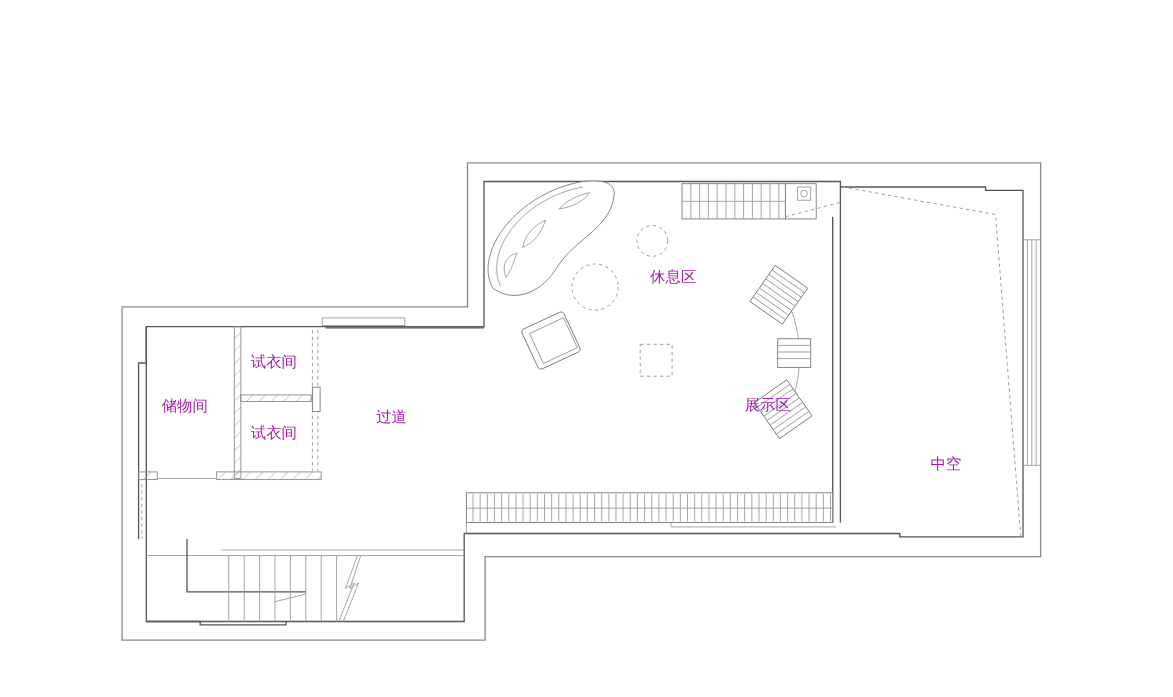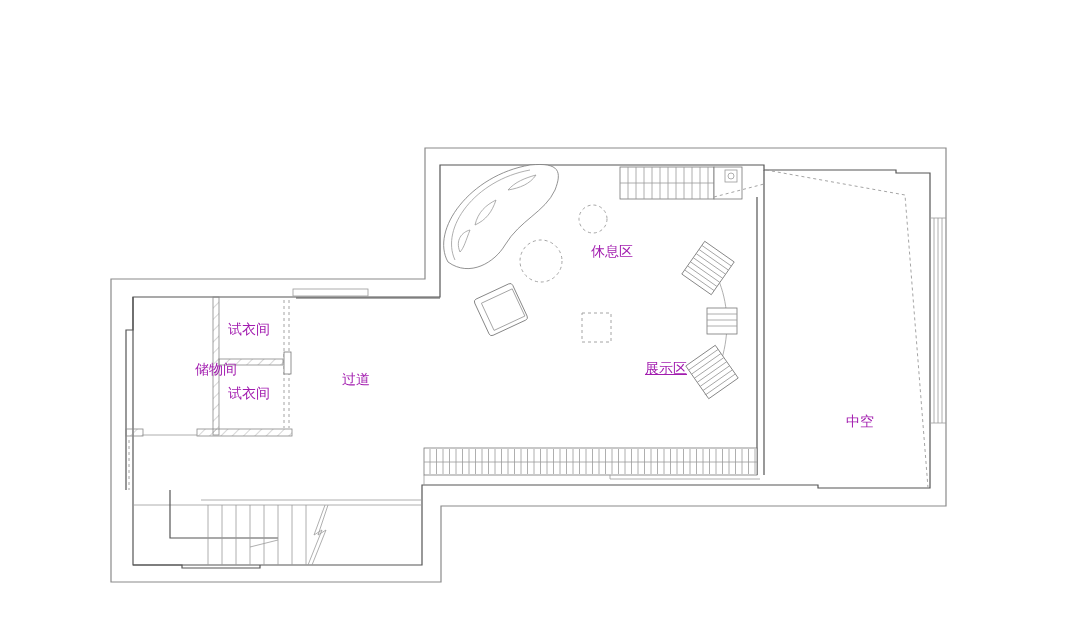--- a/index.html
+++ b/index.html
@@ -199,19 +199,19 @@
       <line x1="264" y1="505" x2="264" y2="565"></line>
         <line x1="278" y1="505" x2="278" y2="565"></line>
       <line x1="292" y1="505" x2="292" y2="565"></line>
         <line x1="306" y1="505" x2="306" y2="565"></line>
       <line x1="250" y1="547" x2="278" y2="540"></line>
     </g>
     <path class="thin" d="M328,505 L318,535 L326,530 L312,565 M325,505 L314,535 L322,530 L308,565"></path>
   </g>
 </svg>
 
-<div class="label" style="left:168px;top:370px;margin-left:48px;">储物间</div>
+<div class="label" style="left:168px;top:370px;">储物间</div>
 <div class="label" style="left:249px;top:330px;">试衣间</div>
 <div class="label" style="left:249px;top:394px;">试衣间</div>
 <div class="label" style="left:356px;top:380px;">过道</div>
 <div class="label" style="left:612px;top:252px;">休息区</div>
-<div class="label" style="left:666px;top:369px;text-decoration:underline;">展示区</div>
+<div class="label" style="left:698px;top:369px;">展示区</div>
 <div class="label" style="left:860px;top:422px;text-align:center;">中空</div>
 
 </body></html>

